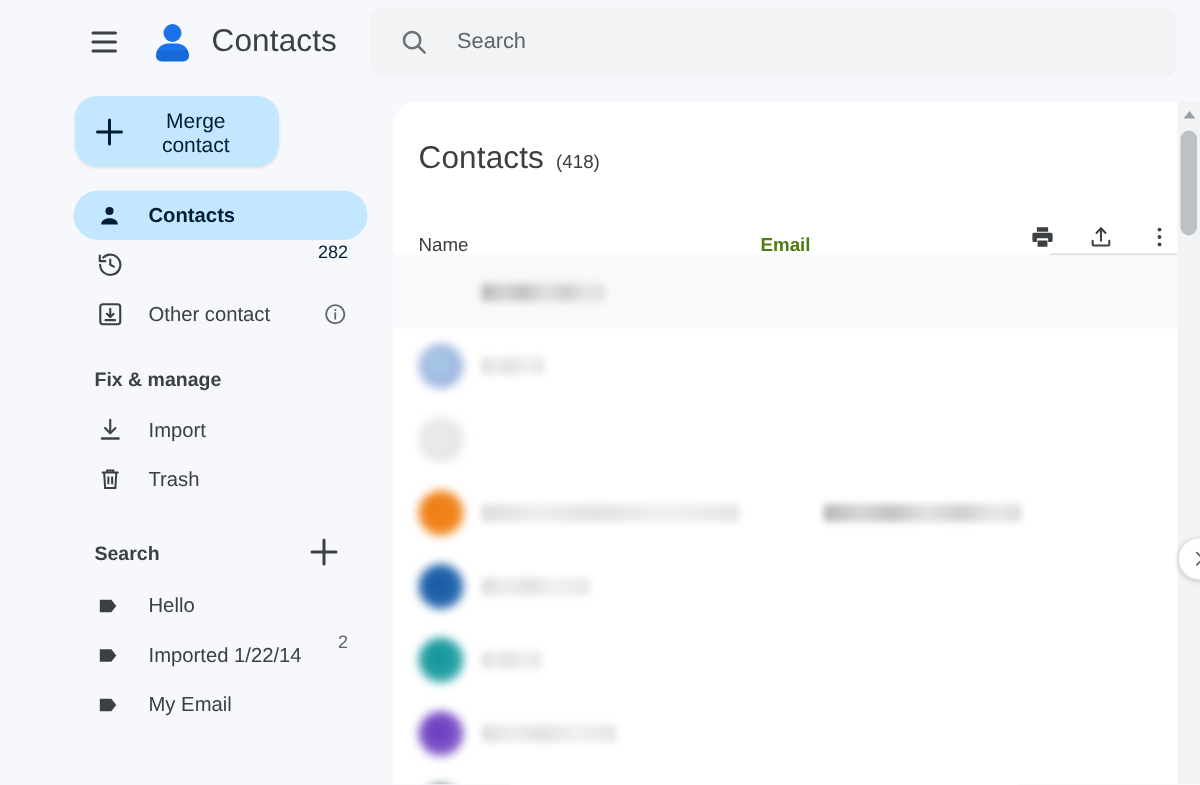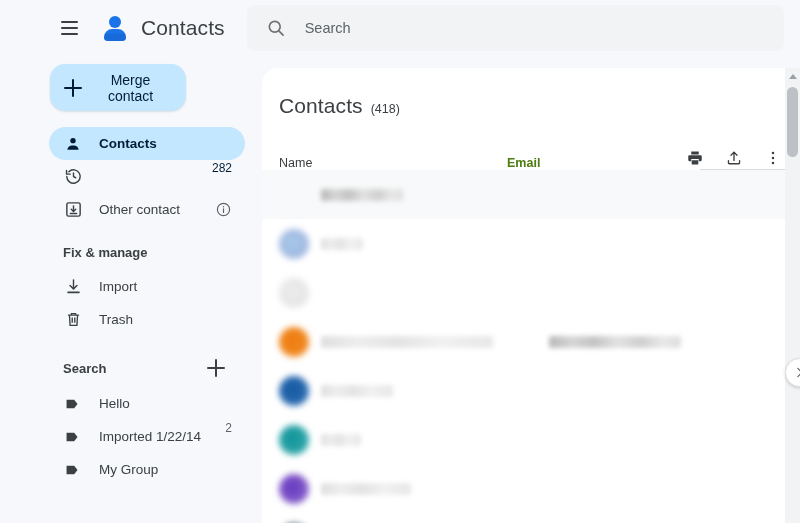--- a/index.html
+++ b/index.html
@@ -529,21 +529,21 @@
             </svg>
           </span>
           <span class="nav-label">Imported 1/22/14</span>
         </div>
         <div class="nav-item">
           <span class="nav-icon">
             <svg viewBox="0 0 24 24" fill="#3c4043" width="18" height="18">
               <path d="M3.4 6.4h10.2l4.4 5.6-4.4 5.6H3.4z"></path>
             </svg>
           </span>
-          <span class="nav-label">My Group</span>
+          <span class="nav-label">My Email</span>
         </div>
       </div>
     </div>
 
     <div class="main">
       <div class="main-inner">
 
         <div class="page-title-row">
           <span class="page-title">Contacts</span>
           <span class="page-count">(418)</span>

